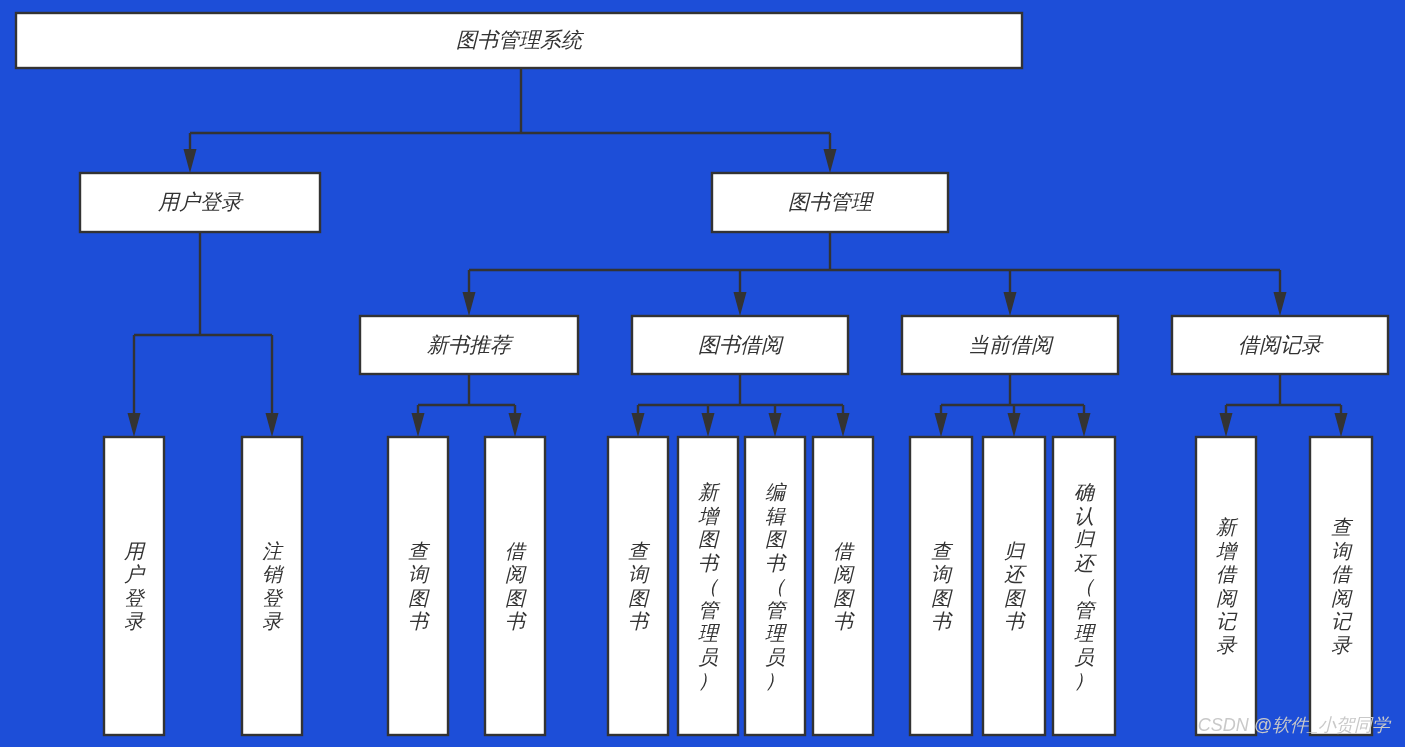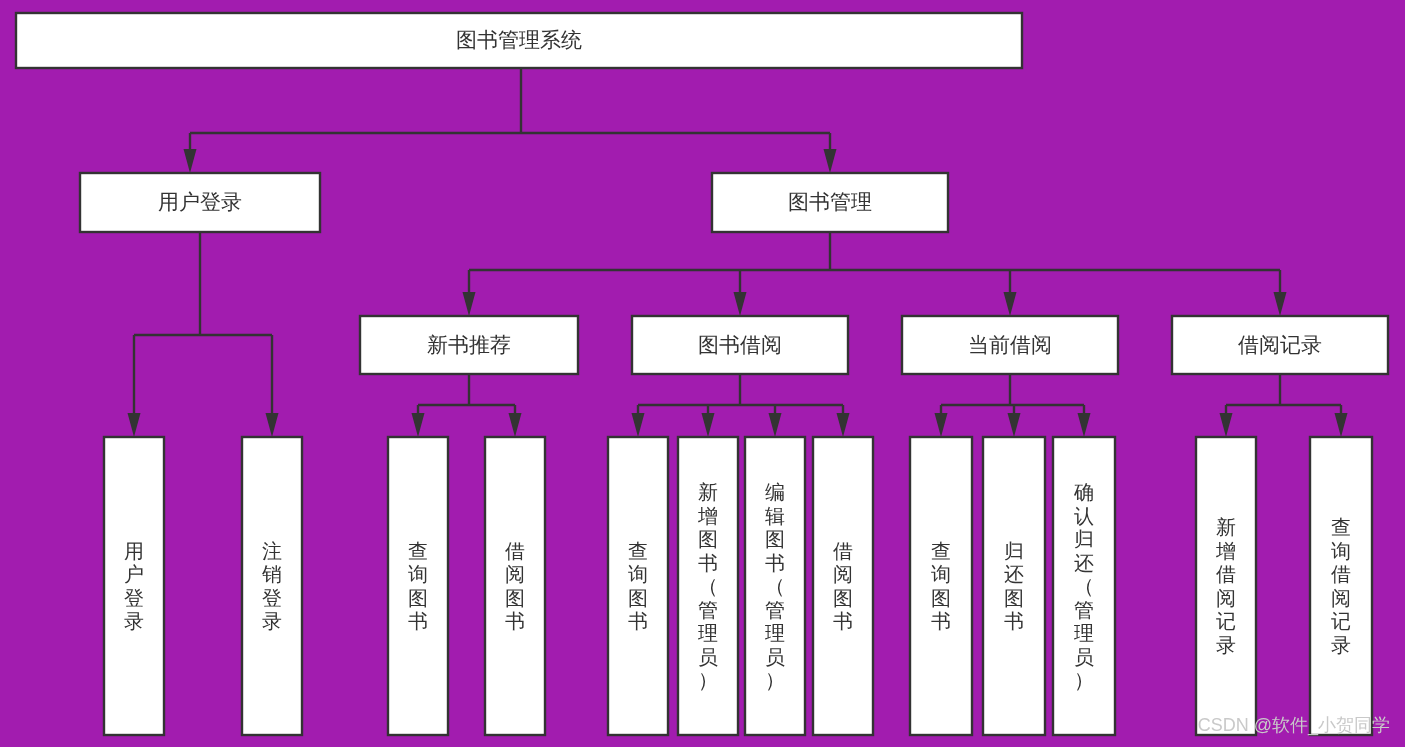--- a/index.html
+++ b/index.html
@@ -11,21 +11,22 @@
   body {
     width: 1405px;
     height: 747px;
     font-family: "Liberation Sans", "DejaVu Sans", sans-serif;
     overflow: hidden;
   }
   #diagram-root {
     position: relative;
     width: 1405px;
     height: 747px;
-    background: #a21caf;
+    background: #1d4ed8;
+    font-style: italic;
   }
   svg.diagram {
     display: block;
     width: 1405px;
     height: 747px;
   }
   .node-box {
     fill: #ffffff;
     stroke: #333333;
     stroke-width: 2.4;

